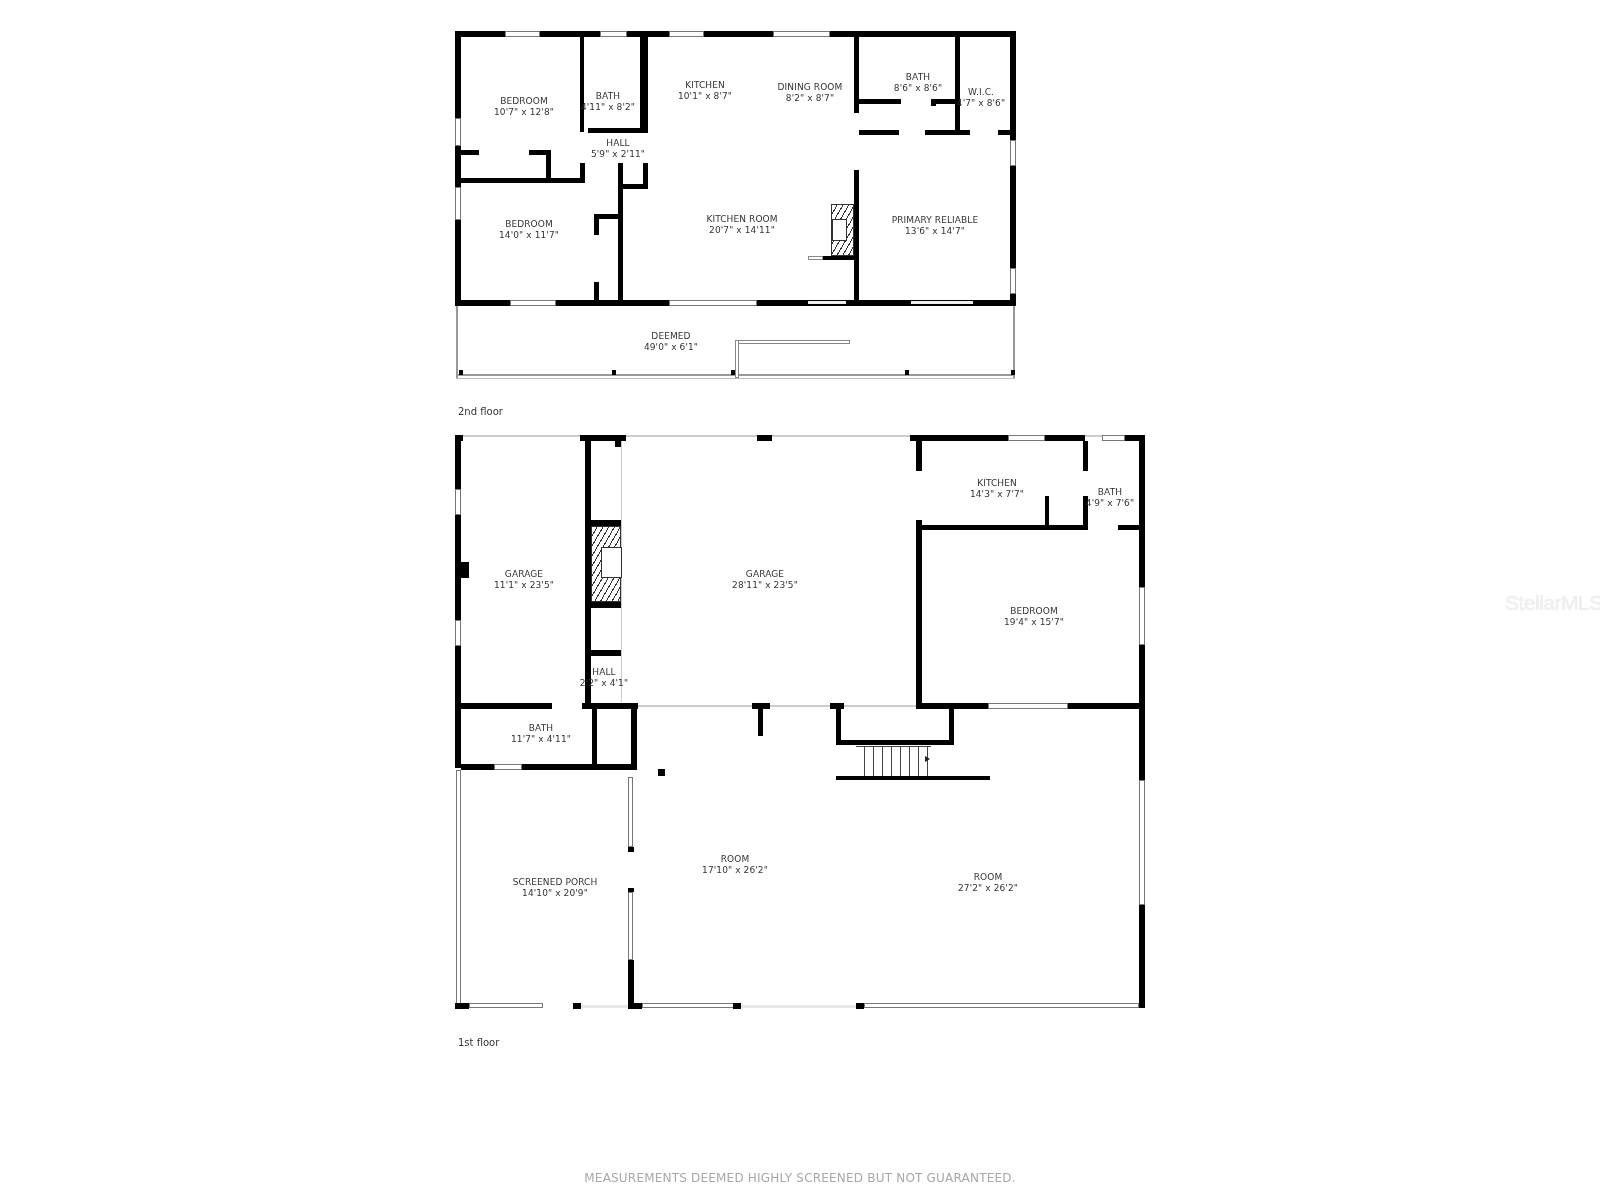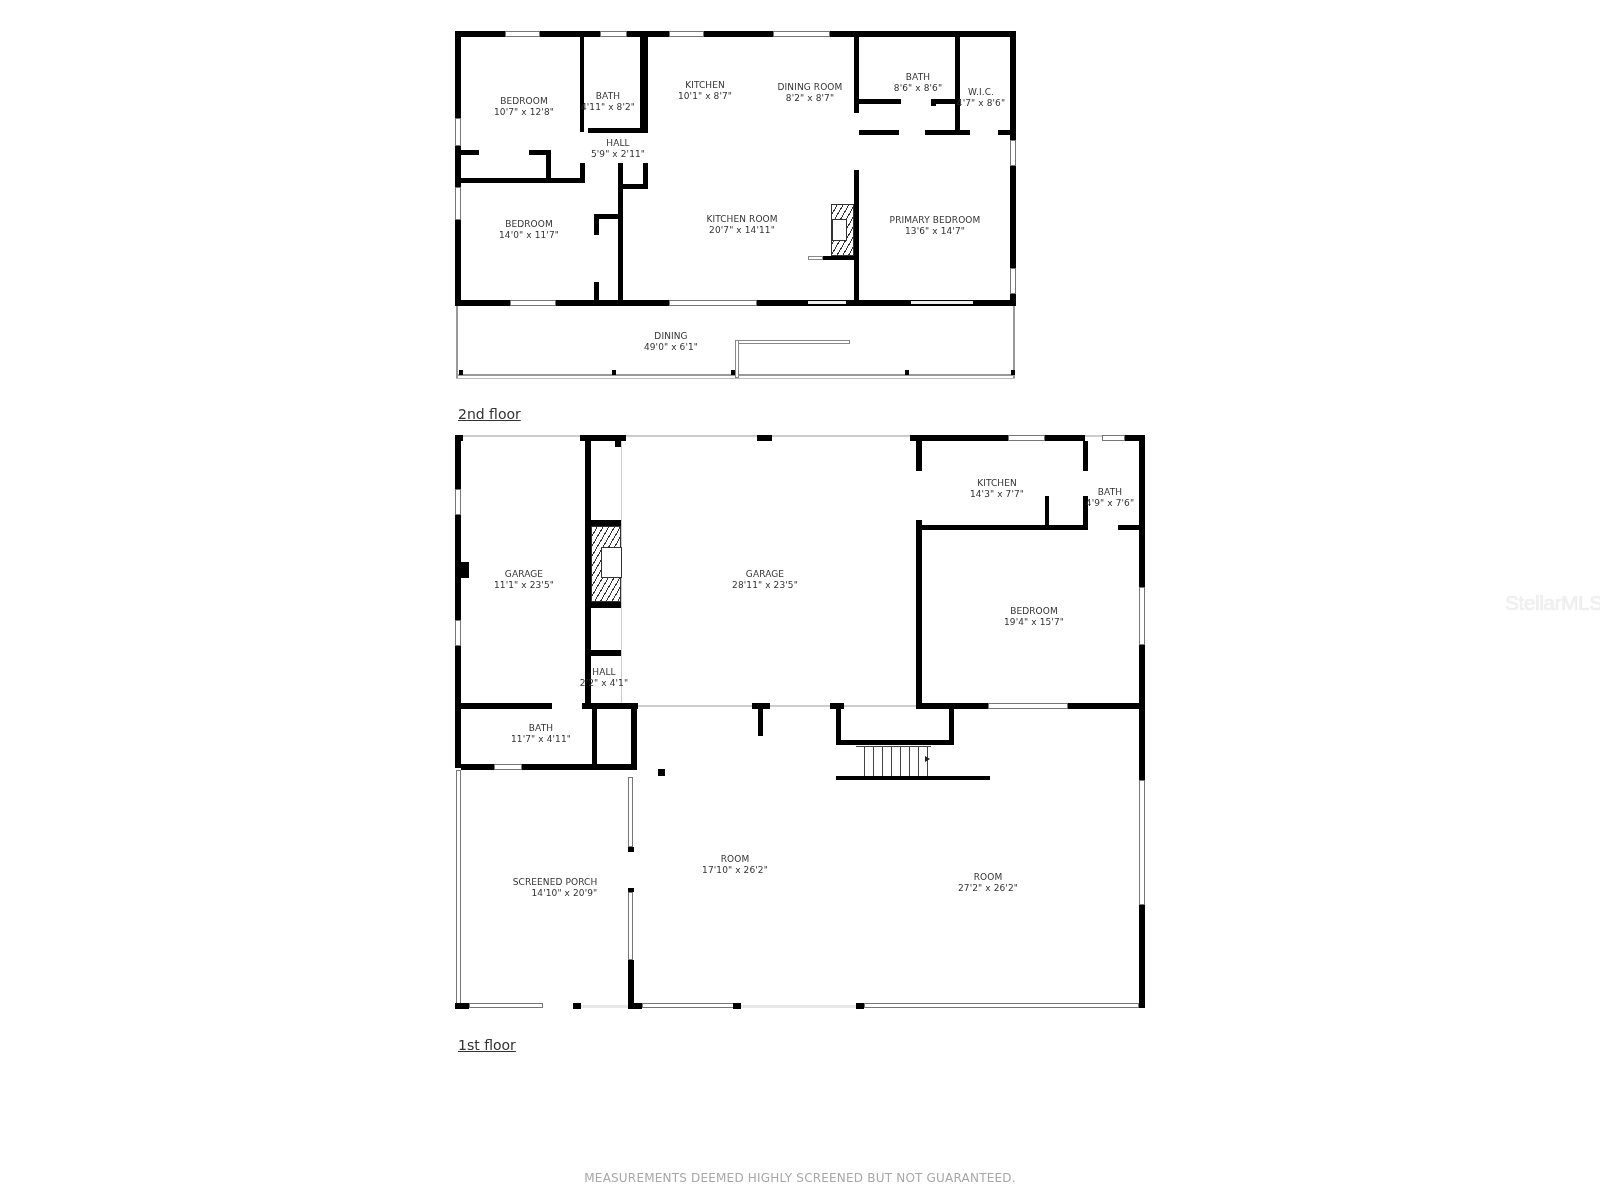--- a/index.html
+++ b/index.html
@@ -6,21 +6,21 @@
   body { width: 1600px; height: 1200px; position: relative; overflow: hidden;
          font-family: "DejaVu Sans", sans-serif; color: #333; }
   .abs { position: absolute; }
   .wall { position: absolute; background: #000; }
   .thin { position: absolute; background: #d6d6d6; }
   .win { position: absolute; background: #fff; border: 1px solid #777; box-sizing: border-box; }
   .label { position: absolute; text-align: center; font-size: 9px; line-height: 11px;
            color: #333; transform: translateX(-50%); white-space: nowrap; letter-spacing: 0.1px; }
   .label .name { display: block; }
   .label .dims { display: block; }
-  .floor-label { position: absolute; font-size: 14px; color: #333; text-decoration: underline; }
+  .floor-label { position: absolute; font-size: 10px; color: #333; }
   .footer { position: absolute; left: 0; width: 1600px; top: 1171px; text-align: center;
             font-size: 12px; color: #a8a8a8; letter-spacing: 0.2px; }
   .watermark { position: absolute; left: 1505px; top: 591px; font-size: 21px; color: #f1f1f1;
                font-family: "Liberation Sans", sans-serif; text-shadow: 0 0 1px #d8d8d8; letter-spacing: -0.5px; }
   .hatch { position: absolute; border: 1px solid #333; box-sizing: border-box;
            background: repeating-linear-gradient(120deg, #fff 0 4px, #333 4px 5px); }
   .hatch .inner { position: absolute; background: #fff; border: 1px solid #333; box-sizing: border-box; }
   .stairs { position: absolute; border-top: 1px solid #444; box-sizing: border-box;
             background: repeating-linear-gradient(90deg, #fff 0 8px, #444 8px 9px); }
 </style>
@@ -126,25 +126,25 @@
   </div>
   <div class="label" style="left:529px;top:219px;">
     <span class="name">BEDROOM</span>
     <span class="dims">14'0" x 11'7"</span>
   </div>
   <div class="label" style="left:742px;top:214px;">
     <span class="name">KITCHEN ROOM</span>
     <span class="dims">20'7" x 14'11"</span>
   </div>
   <div class="label" style="left:935px;top:215px;">
-    <span class="name">PRIMARY BEDROOM</span>
+    <span class="name">PRIMARY RELIABLE</span>
     <span class="dims">13'6" x 14'7"</span>
   </div>
   <div class="label" style="left:671px;top:331px;">
-    <span class="name">DINING</span>
+    <span class="name">DEEMED</span>
     <span class="dims">49'0" x 6'1"</span>
   </div>
 
   <div class="floor-label" style="left:458px;top:406px;">2nd floor</div>
 </div>
 
 <div>
 
   <div class="thin" style="left:455px;top:435px;width:690px;height:2px;background:#ccc;"></div>
   <div class="wall" style="left:455px;top:435px;width:6px;height:273px;"></div>
@@ -247,21 +247,21 @@
     <span class="dims">4'9" x 7'6"</span>
   </div>
   <div class="label" style="left:1034px;top:606px;">
     <span class="name">BEDROOM</span>
     <span class="dims">19'4" x 15'7"</span>
   </div>
   <div class="label" style="left:541px;top:723px;">
     <span class="name">BATH</span>
     <span class="dims">11'7" x 4'11"</span>
   </div>
-  <div class="label" style="left:555px;top:877px;text-align:right;">
+  <div class="label" style="left:555px;top:877px;">
     <span class="name">SCREENED PORCH</span>
     <span class="dims">14'10" x 20'9"</span>
   </div>
   <div class="label" style="left:735px;top:854px;">
     <span class="name">ROOM</span>
     <span class="dims">17'10" x 26'2"</span>
   </div>
   <div class="label" style="left:988px;top:872px;">
     <span class="name">ROOM</span>
     <span class="dims">27'2" x 26'2"</span>

